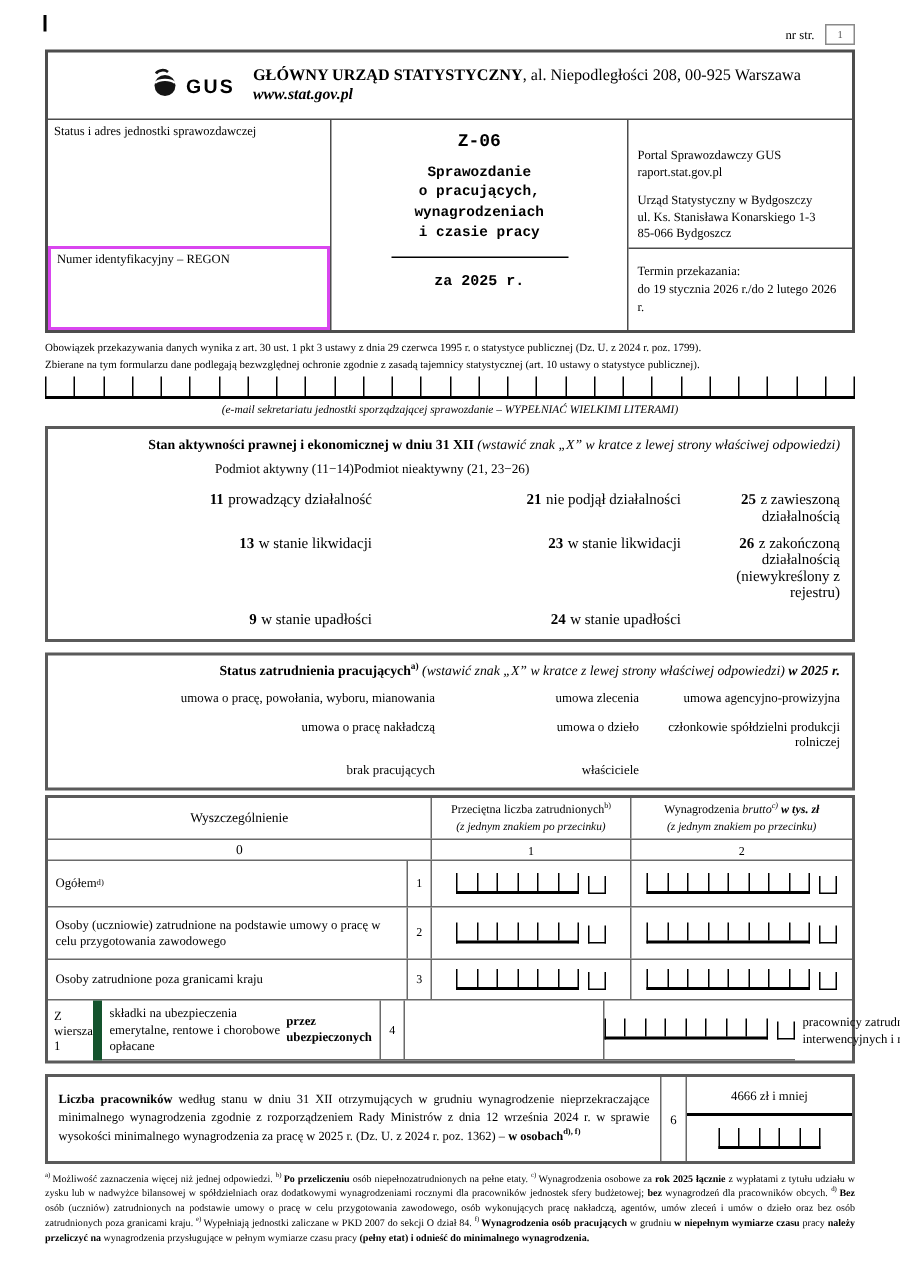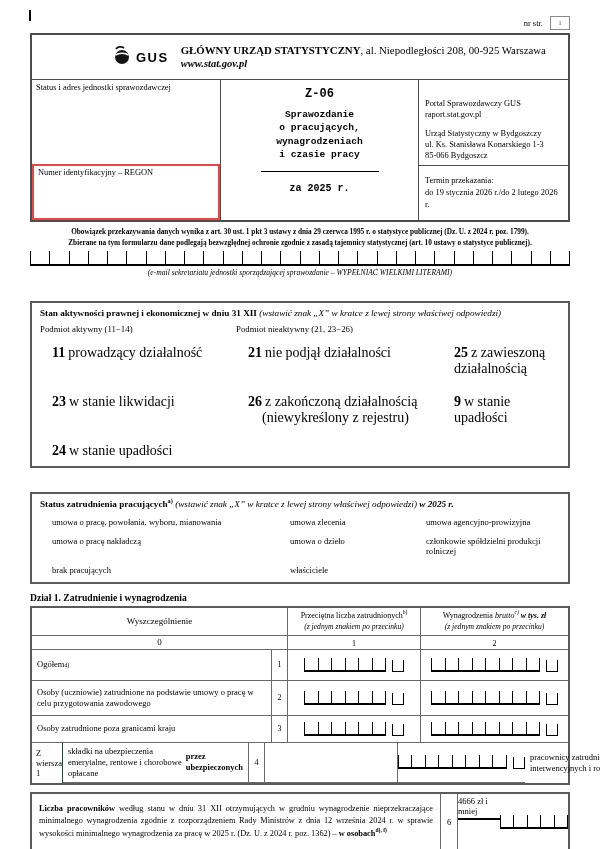--- a/index.html
+++ b/index.html
@@ -7,84 +7,84 @@
   .b{font-weight:bold;}
   .i{font-style:italic;}
   sup{font-size:68%;line-height:0;}
   .sheet{box-sizing:border-box;width:600px;height:849px;padding:10px 30px 0;overflow:hidden;}
   .crop{position:absolute;left:29px;top:10px;width:2px;height:11px;background:#000;}
   
   .nrstr{display:flex;justify-content:flex-end;align-items:center;gap:7px;font-size:8.5px;margin-top:6px;height:14px;}
   .nrbox{width:18px;height:12px;border:1px solid #8a8a8a;display:flex;align-items:center;justify-content:center;font-size:7px;color:#555;}
   
   .hdr{border:2px solid #4d4d4d;margin-top:3px;}
-  .hdr-top{display:flex;align-items:center;border-bottom:1.5px solid #4d4d4d;padding:4px 20px;min-height:36px;gap:12px;}
+  .hdr-top{display:flex;align-items:center;border-bottom:1.5px solid #4d4d4d;padding:4px 8px;min-height:36px;gap:12px;}
   .logo{display:flex;align-items:center;gap:4px;margin-left:60px;}
   .logo-txt{font-family:"Liberation Sans","DejaVu Sans",sans-serif;font-weight:bold;font-size:13px;letter-spacing:1.5px;}
   .org{font-size:10.8px;line-height:1.3;}
   .org .www{font-size:10.5px;}
   .hdr-bot{display:flex;min-height:126px;}
   .hd-left{width:188px;border-right:1.5px solid #4d4d4d;display:flex;flex-direction:column;justify-content:space-between;}
   .unit-label{font-size:8.4px;padding:3px 4px;}
-  .regon{border:2px solid #ef4444;height:56px;font-size:8.4px;padding:2px 4px;box-sizing:border-box;}
+  .regon{border:2px solid #d946ef;height:56px;font-size:8.4px;padding:2px 4px;box-sizing:border-box;}
   .hd-mid{width:198px;border-right:1.5px solid #4d4d4d;display:flex;flex-direction:column;align-items:center;text-align:center;padding:7px 4px 4px;box-sizing:border-box;font-family:Liberation Mono, monospace;}
   .fcode{font-size:12px;font-weight:bold;margin-bottom:7px;}
   .ftitle{font-size:9.6px;font-weight:bold;line-height:1.4;}
   .frule{width:118px;border-top:1.2px solid #000;margin:9px 0 11px;}
   .fperiod{font-size:10px;font-weight:bold;}
   .hd-right{flex:1;display:flex;flex-direction:column;font-size:8.4px;}
   .hd-right-top{flex:1;padding:3px 6px;border-bottom:1.5px solid #4d4d4d;line-height:1.35;}
   .hd-right-top .grp{margin-bottom:7px;margin-top:15px;}
   .hd-deadline{height:46px;padding:4px 6px;display:flex;flex-direction:column;justify-content:center;line-height:1.4;}
   
-  .oblig{margin-top:4px;font-size:7.3px;font-weight:bold;line-height:1.55;text-align:center;}
+  .oblig{margin-top:4px;font-size:7.3px;font-weight:normal;line-height:1.55;}
   
   .comb{display:flex;border-bottom:2px solid #000;border-left:1.5px solid #000;border-right:1.5px solid #000;height:12px;}
   .comb .cc{flex:1;border-right:1.2px solid #000;}
   .comb .cc:last-child{border-right:none;}
   .comb.fx .cc{flex:none;width:12.5px;}
   .dec{width:12px;height:12px;border:1.5px solid #000;border-top:none;margin-left:6px;box-sizing:border-box;}
   .combwrap{display:flex;align-items:flex-end;justify-content:center;}
   .email-comb{height:13px;margin-top:3px;}
   .email-cap{text-align:center;font-style:italic;font-size:7.6px;margin-top:2px;}
   
-  .secbox{border:2px solid #5a5a5a;margin-top:24px;padding:5px 8px 7px;}
+  .secbox{border:2px solid #5a5a5a;margin-top:7px;padding:5px 8px 7px;text-align:right;}
   .sectitle{font-size:9.2px;}
   .act-sub{display:flex;margin-top:6px;font-size:8.8px;}
   .act-sub .s1{width:196px;}
-  .act-grid{display:grid;grid-template-columns:196px 206px 1fr;row-gap:17px;margin-top:11px;padding-left:12px;font-size:14px;}
+  .act-grid{display:grid;grid-template-columns:196px 206px 1fr;row-gap:7px;margin-top:11px;padding-left:12px;font-size:10px;}
   .opt .code{font-weight:bold;margin-right:3px;}
   .opt .l2{display:block;padding-left:14px;}
   .stat-grid{display:grid;grid-template-columns:238px 136px 1fr;row-gap:9px;margin-top:8px;padding-left:12px;font-size:8.6px;}
   
   .dz-head{font-size:9.6px;font-weight:bold;margin-top:8px;}
   .tbl{border:2px solid #5a5a5a;margin-top:3px;}
   .trow{display:flex;border-bottom:1px solid #6a6a6a;}
   .tbl .trow:last-child{border-bottom:none;}
   .th0{width:256px;border-right:1px solid #6a6a6a;display:flex;align-items:center;justify-content:center;font-size:9px;box-sizing:border-box;}
   .th1{width:133px;border-right:1px solid #6a6a6a;text-align:center;font-size:8px;padding:3px 2px;line-height:1.3;box-sizing:border-box;}
   .th2{flex:1;text-align:center;font-size:8px;padding:3px 2px;line-height:1.3;}
   .note{font-style:italic;font-size:7.6px;}
   .ix{height:13px;font-size:8px;text-align:center;line-height:13px;}
   .ix .th0,.ix .th1{height:13px;}
   .lbl{width:240px;border-right:1px solid #6a6a6a;font-size:8.5px;padding:3px 5px;display:flex;align-items:center;line-height:1.3;box-sizing:border-box;}
   .rno{width:15px;border-right:1px solid #6a6a6a;display:flex;align-items:center;justify-content:center;font-size:8px;}
   .c1{width:133px;border-right:1px solid #6a6a6a;display:flex;align-items:center;justify-content:center;box-sizing:border-box;}
   .c2{flex:1;display:flex;align-items:center;justify-content:center;}
-  .gl{width:54px;border-right:1px solid #14532d;display:flex;align-items:center;padding-left:4px;font-size:8.5px;box-sizing:border-box;}
+  .gl{width:54px;border-right:6px solid #14532d;display:flex;align-items:center;padding-left:4px;font-size:8.5px;box-sizing:border-box;}
   .gbody{flex:1;display:flex;flex-direction:row;}
   .gbody .trow:first-child{border-bottom:1px solid #6a6a6a;}
   .gbody .trow{border-bottom:none;}
   .gbody .lbl{width:186px;}
   .mh30{min-height:30px;} .mh34{min-height:34px;} .mh26{min-height:26px;} .mh36{min-height:36px;}
   
   .r6{border:2px solid #5a5a5a;margin-top:7px;display:flex;min-height:56px;}
   .r6-text{flex:1;border-right:1px solid #6a6a6a;padding:4px 7px;font-size:8.3px;line-height:1.5;text-align:justify;display:flex;align-items:center;}
   .r6-no{width:16px;border-right:1px solid #6a6a6a;display:flex;align-items:center;justify-content:center;font-size:8.5px;}
-  .r6-right{width:110px;display:flex;flex-direction:row;}
+  .r6-right{width:110px;display:flex;flex-direction:column;}
   .r6-amt{height:24px;display:flex;align-items:center;justify-content:center;font-size:8.5px;border-bottom:2px solid #000;}
   .r6-combcell{flex:1;display:flex;align-items:center;justify-content:center;}
   
   .fnote{margin-top:6px;font-size:6.7px;line-height:1.45;text-align:justify;}
 </style>
 </head>
 <body>
 
 <div class="crop"></div>
 
@@ -191,20 +191,21 @@
   <div class="secbox">
     <div class="sectitle"><span class="b">Stan aktywności prawnej i ekonomicznej w dniu 31 XII </span><span class="i">(wstawić znak „X” w kratce z lewej strony właściwej odpowiedzi)</span></div>
     <div class="act-sub">
       <span class="s1">Podmiot aktywny (11−14)</span>
       <span>Podmiot nieaktywny (21, 23−26)</span>
     </div>
     <div class="act-grid">
       <div class="opt"><span class="code">11</span><span>prowadzący działalność</span></div>
       <div class="opt"><span class="code">21</span><span>nie podjął działalności</span></div>
       <div class="opt"><span class="code">25</span><span>z zawieszoną działalnością</span></div>
+      <div class="opt"><span class="code">13</span><span>w stanie likwidacji</span></div>
       <div class="opt"><span class="code">23</span><span>w stanie likwidacji</span></div>
       <div class="opt"><span class="code">26</span><span>z zakończoną działalnością</span><span class="l2">(niewykreślony z rejestru)</span></div>
       <div class="opt"><span class="code">9</span><span>w stanie upadłości</span></div>
       <div class="opt"><span class="code">24</span><span>w stanie upadłości</span></div>
       <div></div>
     </div>
   </div>
 
   <div class="secbox">
     <div class="sectitle"><span class="b">Status zatrudnienia pracujących</span><sup class="b">a)</sup><span class="i"> (wstawić znak „X” w kratce z lewej strony właściwej odpowiedzi) </span><span class="b i">w 2025 r.</span></div>
@@ -214,21 +215,20 @@
       <div class="opt"><span>umowa agencyjno-prowizyjna</span></div>
       <div class="opt"><span>umowa o pracę nakładczą</span></div>
       <div class="opt"><span>umowa o dzieło</span></div>
       <div class="opt"><span>członkowie spółdzielni produkcji rolniczej</span></div>
       <div class="opt"><span>brak pracujących</span></div>
       <div class="opt"><span>właściciele</span></div>
       <div></div>
     </div>
   </div>
 
-  <div class="dz-head">Dział 1. Zatrudnienie i wynagrodzenia</div>
 
   <div class="tbl">
     <div class="trow">
       <div class="th0">Wyszczególnienie</div>
       <div class="th1">
         <div><span>Przeciętna liczba zatrudnionych</span><sup>b)</sup></div>
         <div class="note">(z jednym znakiem po przecinku)</div>
       </div>
       <div class="th2">
         <div><span>Wynagrodzenia </span><span class="i">brutto</span><sup class="i">c)</sup><span class="b i"> w tys. zł</span></div>

